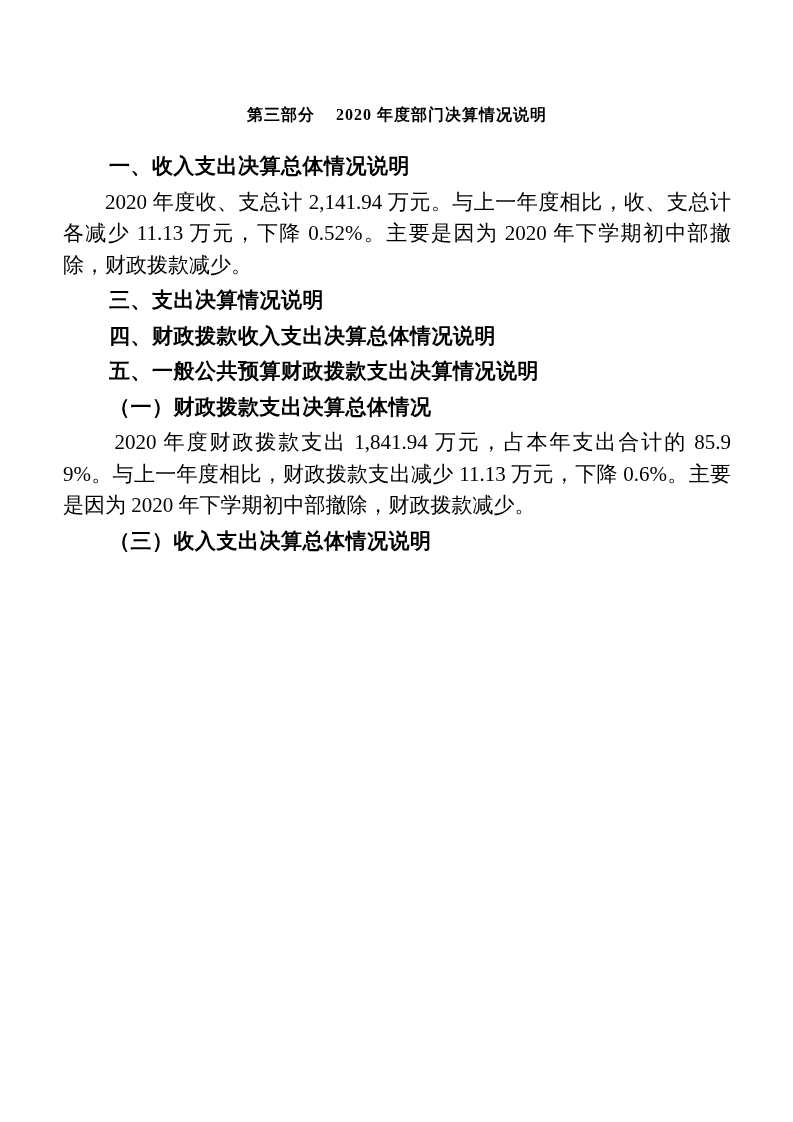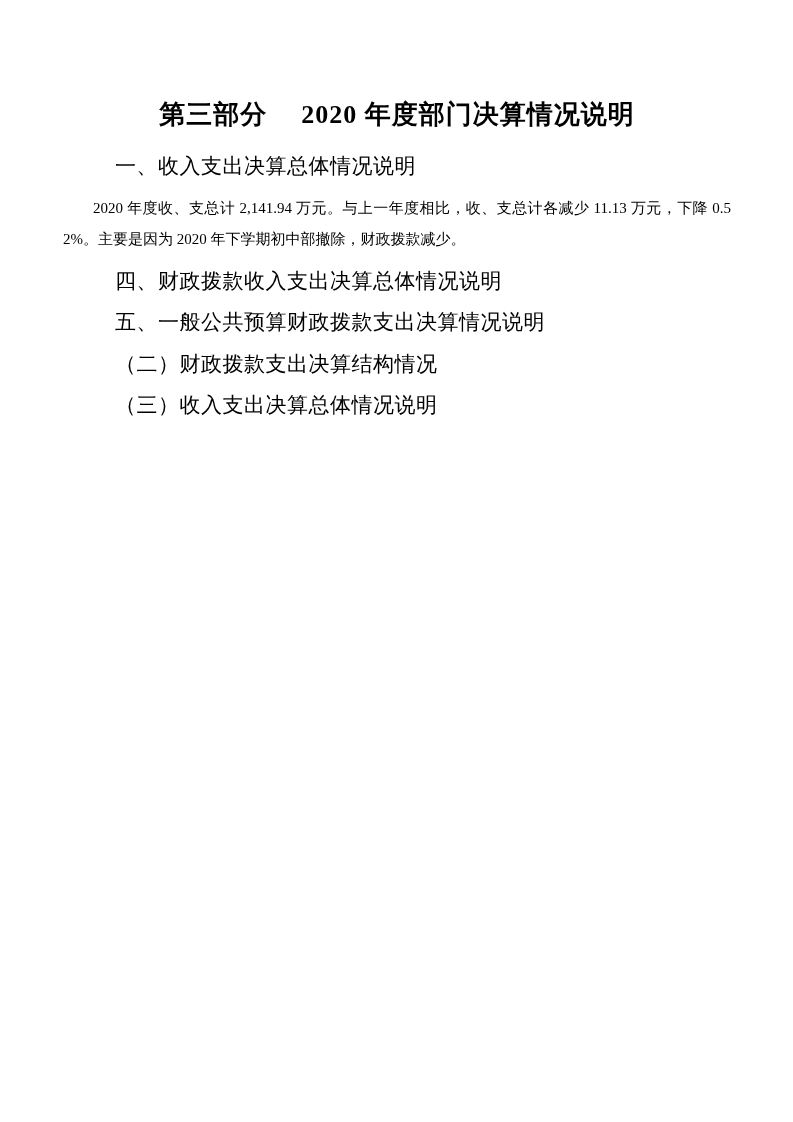--- a/index.html
+++ b/index.html
@@ -14,45 +14,45 @@
     margin: 0 auto;
     background: #ffffff;
     box-sizing: border-box;
     padding: 99px 62px 0 63px;
     color: #000000;
     font-family: "Liberation Serif", "DejaVu Serif", serif;
     overflow: hidden;
   }
   .doc-title {
     margin: 0 0 20px 0;
-    font-size: 26px;
+    font-size: 16px;
     font-weight: bold;
     line-height: 32px;
     text-align: center;
     letter-spacing: 1px;
     white-space: nowrap;
   }
   .doc-title .title-main {
     margin-left: 1.3em;
   }
   section, .subsection {
     margin: 0;
     padding: 0;
   }
   .sec-heading, .sub-heading {
-    margin: 10px;
+    margin: 4px;
     font-size: 21px;
-    font-weight: normal;
+    font-weight: bold;
     line-height: 31.5px;
     text-indent: 2em;
     letter-spacing: 0.5px;
   }
   .para {
     margin: 0;
-    font-size: 15px;
+    font-size: 21px;
     font-weight: normal;
     line-height: 31.5px;
     text-indent: 2em;
     text-align: justify;
     text-justify: inter-character;
     word-break: break-all;
   }
   .para.indent-extra {
     text-indent: 2.45em;
   }
@@ -64,32 +64,36 @@
 
   <h1 class="doc-title"><span class="title-part">第三部分</span><span class="title-main">2020 年度部门决算情况说明</span></h1>
 
   <section>
     <h2 class="sec-heading">一、收入支出决算总体情况说明</h2>
     <p class="para">2020 年度收、支总计 2,141.94 万元。与上一年度相比，收、支总计各减少 11.13 万元，下降 0.52%。主要是因为 2020 年下学期初中部撤除，财政拨款减少。</p>
   </section>
 
 
   <section>
+    <h2 class="sec-heading">三、支出决算情况说明</h2>
   </section>
 
   <section>
     <h2 class="sec-heading">四、财政拨款收入支出决算总体情况说明</h2>
   </section>
 
   <section>
     <h2 class="sec-heading">五、一般公共预算财政拨款支出决算情况说明</h2>
 
+    <div class="subsection">
+      <h3 class="sub-heading">（一）财政拨款支出决算总体情况</h3>
+      <p class="para indent-extra">2020 年度财政拨款支出 1,841.94 万元，占本年支出合计的 85.99%。与上一年度相比，财政拨款支出减少 11.13 万元，下降 0.6%。主要是因为 2020 年下学期初中部撤除，财政拨款减少。</p>
+    </div>
 
     <div class="subsection">
-      <h3 class="sub-heading">（二）财政拨款支出决算结构情况</h3>
     </div>
 
     <div class="subsection">
       <h3 class="sub-heading">（三）收入支出决算总体情况说明</h3>
     </div>
   </section>
 
 </div>
 
 </body></html>

